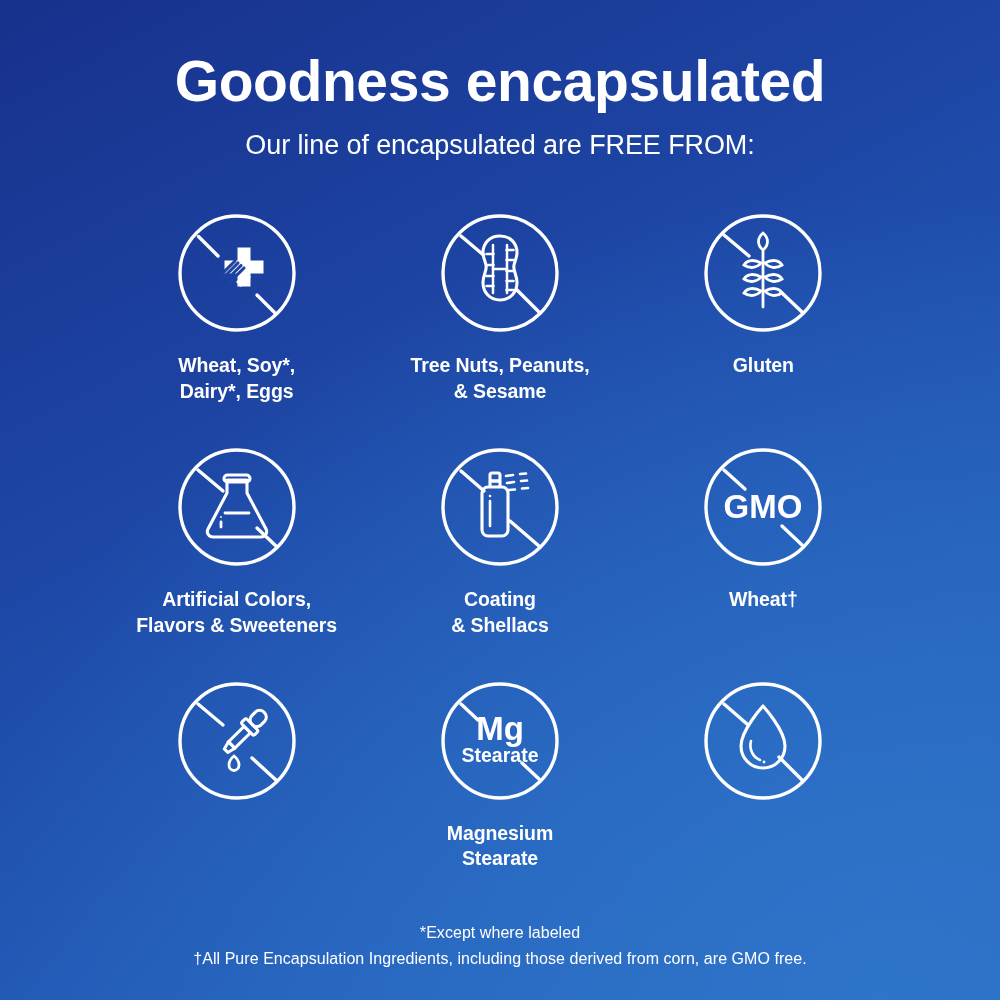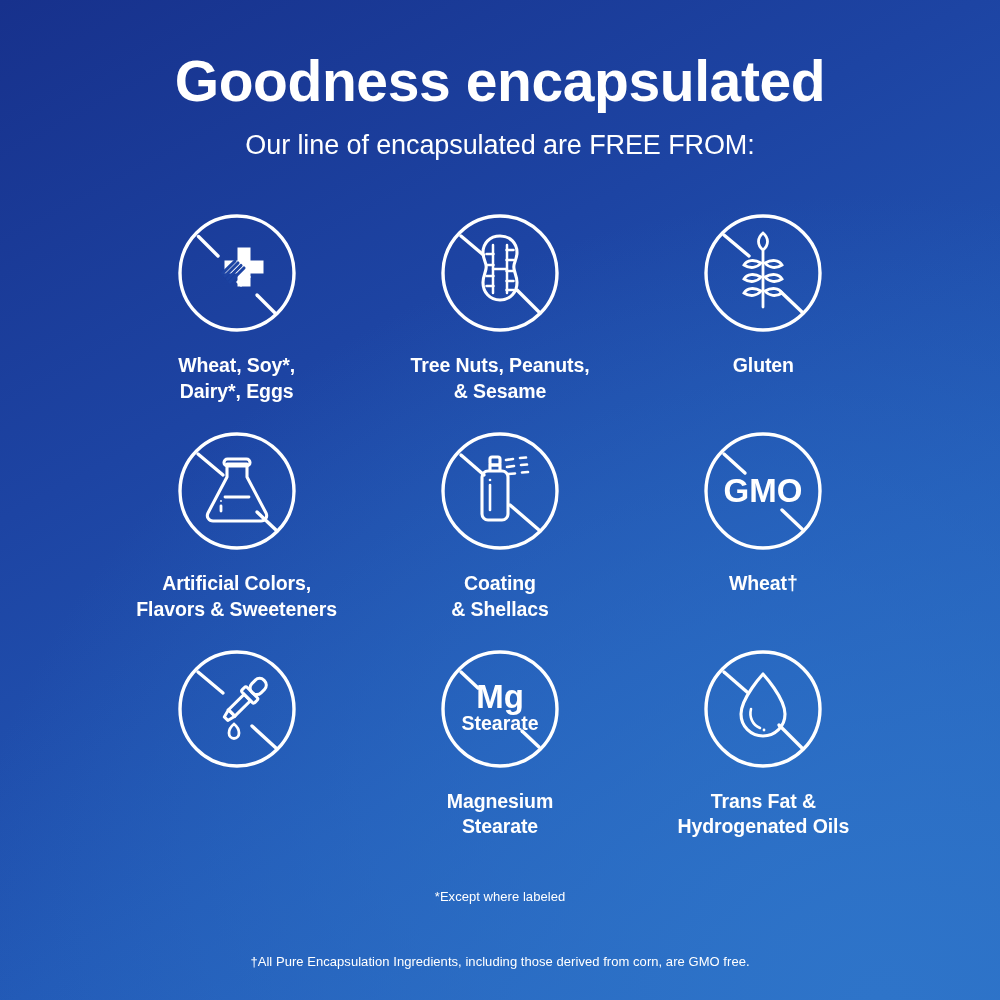--- a/index.html
+++ b/index.html
@@ -31,41 +31,41 @@
     font-weight:normal;
     letter-spacing:-0.1px;
     text-align:center;
   }
 
   .grid {
     margin-top:48px;
     width:790px;
     display:grid;
     grid-template-columns:repeat(3, 1fr);
-    row-gap:4px;
+    row-gap:20px;
   }
   .cell { display:flex; flex-direction:column; align-items:center; }
   .badge { width:128px; height:128px; display:block; }
   .cell-label {
     margin-top:16px;
     font-size:19.5px;
     font-weight:bold;
     line-height:1.33;
     text-align:center;
     letter-spacing:-0.1px;
     white-space:pre-line;
   }
 
   .footnotes {
     position:absolute;
     left:0; right:0;
     bottom:28px;
     text-align:center;
   }
-  .fn { font-size:13px; line-height:1.62; font-weight:normal; letter-spacing:0.05px;margin-top:44px; }
+  .fn { font-size:16px; line-height:1.62; font-weight:normal; letter-spacing:0.05px; }
   .ic-txt-lg { font-size:33px; font-weight:bold; font-family:"Liberation Sans", sans-serif; }
   .ic-txt-sm { font-size:19.5px; font-weight:bold; font-family:"Liberation Sans", sans-serif; }
 </style>
 </head>
 <body>
 
 <div class="page">
 
   <h1 class="title">Goodness encapsulated</h1>
   <p class="subtitle">Our line of encapsulated are FREE FROM:</p>
@@ -221,22 +221,20 @@
 
     <div class="cell" style="margin-top:18px">
       <svg class="badge" viewBox="0 0 128 128">
         <circle cx="64" cy="64" r="57" fill="none" stroke="#fff" stroke-width="3.4"></circle>
         <path d="M64 29 c0 0 -22 24 -22 40 c0 12.5 9.9 22 22 22 c12.1 0 22 -9.5 22 -22 c0 -16 -22 -40 -22 -40 z" fill="none" stroke="#fff" stroke-width="3.1" stroke-linejoin="round"></path>
         <path d="M52 64 c-2 8 1.5 16 9 19" fill="none" stroke="#fff" stroke-width="2.6" stroke-linecap="round"></path>
         <circle cx="65" cy="85" r="1.4" fill="#fff"></circle>
         <line x1="25" y1="27" x2="48" y2="47" stroke="#fff" stroke-width="3.4" stroke-linecap="round"></line>
         <line x1="80" y1="80" x2="103" y2="103" stroke="#fff" stroke-width="3.4" stroke-linecap="round"></line>
       </svg>
-      <div class="cell-label">Trans Fat &amp;
-Hydrogenated Oils</div>
     </div>
 
   </div>
 
   <div class="footnotes">
     <div class="fn">*Except where labeled</div>
     <div class="fn">†All Pure Encapsulation Ingredients, including those derived from corn, are GMO free.</div>
   </div>
 
 </div>

